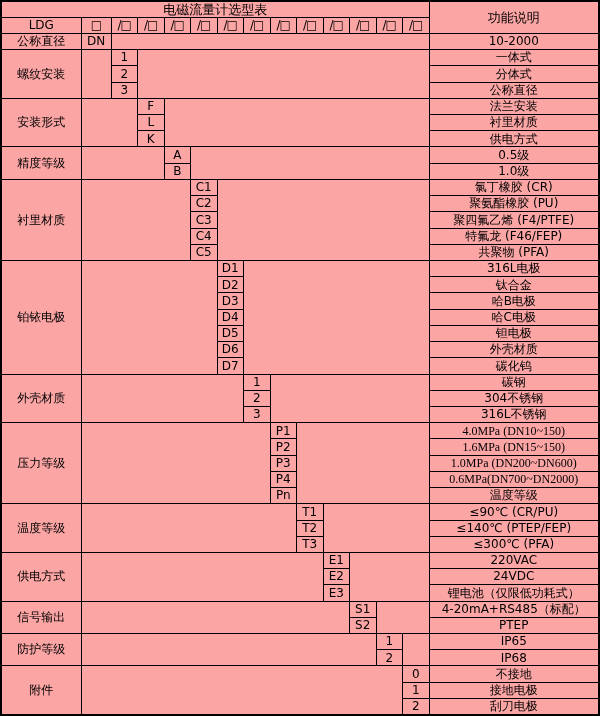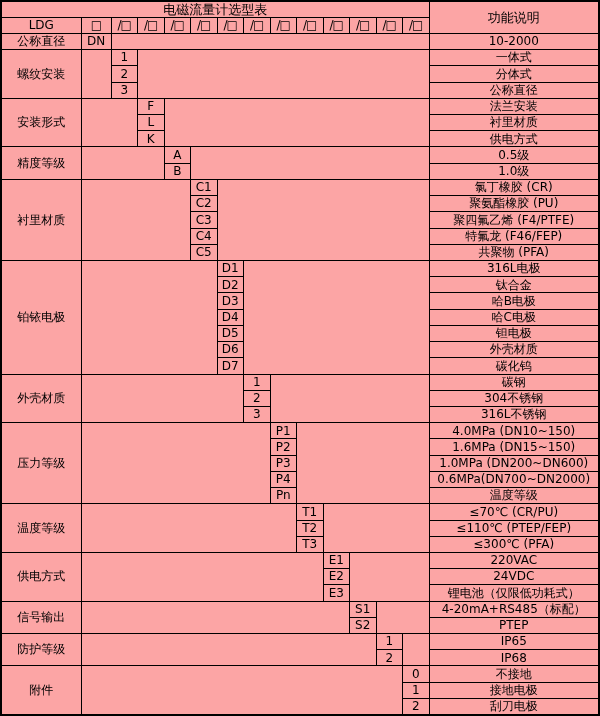--- a/index.html
+++ b/index.html
@@ -25,21 +25,21 @@
     overflow: hidden;
     white-space: nowrap;
   }
   table.sel tr { height: 16px; }
   td.title-cell { font-size: 13px; font-weight: normal; }
   td.fheader { font-size: 13px; }
   td.cat { text-align: left; padding-left: 8px; }
   td.box { font-size: 12px; letter-spacing: -1px; }
   td.sec-top { border-top-width: 2px; }
   td.fcol { border-left-width: 2px; }
-  td.align-left { text-align: left; padding-left: 2px; }
+  td.align-left { text-align: left; padding-left: 2px; font-family: Liberation Serif, serif; }
   td.code { letter-spacing: 0; }
 </style>
 </head>
 <body>
 
 <div class="page">
   <table class="sel">
     <colgroup>
       <col style="width:80px">
       <col style="width:30px">
@@ -215,25 +215,25 @@
         </tr>
         <tr>
           <td class="code">Pn</td>
           <td class="fcol">温度等级</td>
         </tr>
         <tr>
           <td class="cat sec-top" rowspan="3">温度等级</td>
           <td class="sec-top" colspan="8" rowspan="3"></td>
           <td class="code sec-top">T1</td>
           <td class="sec-top" colspan="4" rowspan="3"></td>
-          <td class="fcol sec-top">≤70℃ (CR/PU)</td>
+          <td class="fcol sec-top">≤90℃ (CR/PU)</td>
         </tr>
         <tr>
           <td class="code">T2</td>
-          <td class="fcol">≤110℃ (PTEP/FEP)</td>
+          <td class="fcol">≤140℃ (PTEP/FEP)</td>
         </tr>
         <tr>
           <td class="code">T3</td>
           <td class="fcol">≤300℃ (PFA)</td>
         </tr>
         <tr>
           <td class="cat sec-top" rowspan="3">供电方式</td>
           <td class="sec-top" colspan="9" rowspan="3"></td>
           <td class="code sec-top">E1</td>
           <td class="sec-top" colspan="3" rowspan="3"></td>

